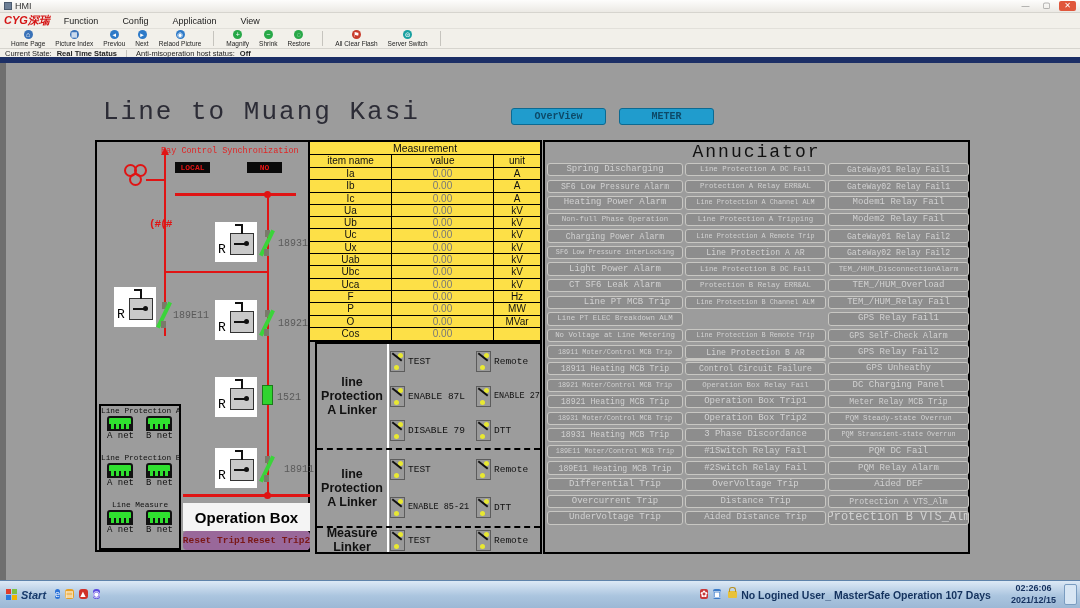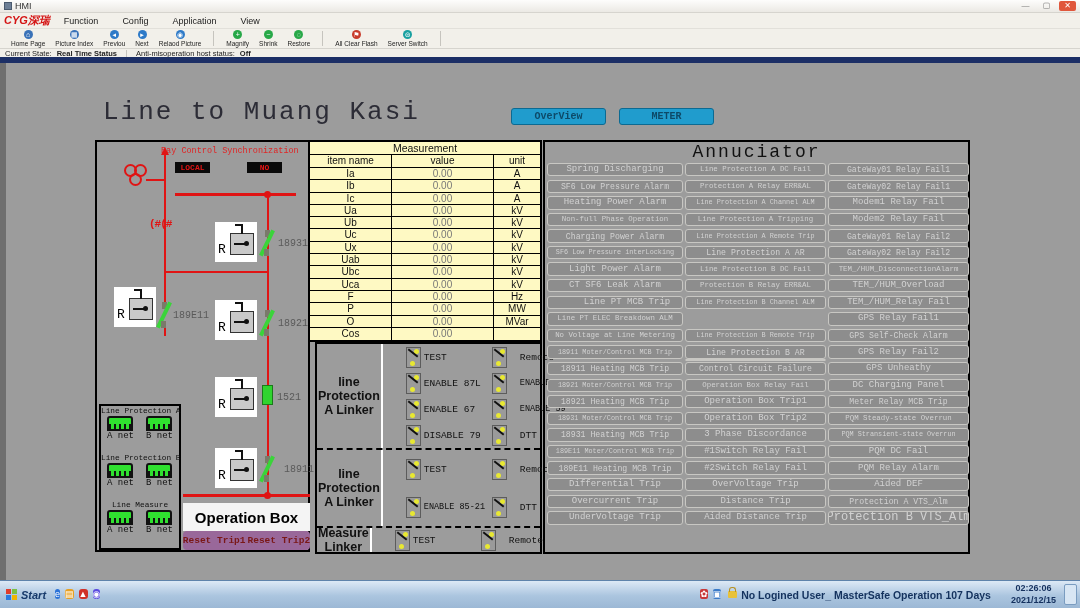--- a/index.html
+++ b/index.html
@@ -67,42 +67,42 @@
   .port{display:flex;flex-direction:column;align-items:center;}
   .rj{width:26px;height:15px;background:#2fe02f;border:2px solid #111;border-radius:3px 3px 0 0;position:relative;}
   .rj::after{content:"";position:absolute;left:0;right:0;bottom:0;height:5px;background:repeating-linear-gradient(90deg,#111 0 2px,#2fe02f 2px 5px);}
   .port-label{font-size:9px;color:#111;margin-top:0px;}
   #opbox{position:absolute;left:86px;top:361px;width:127px;height:28px;background:#f4f4f4;display:flex;align-items:center;justify-content:center;}
   #opbox-title{font-family:"Liberation Sans",sans-serif;font-weight:bold;font-size:15px;color:#000;white-space:nowrap;}
   #oppurple{position:absolute;left:86px;top:389px;width:127px;height:19px;background:#99689a;border-radius:4px;display:flex;align-items:center;justify-content:center;gap:2px;}
   .op-btn{font-family:"Liberation Mono",monospace;font-size:9.5px;font-weight:bold;color:#7a1818;white-space:nowrap;cursor:pointer;}
 
   
-  #meas{position:absolute;left:308px;top:77px;width:234px;border:2px solid #000;background:#fef9c3;color:#111;}
+  #meas{position:absolute;left:308px;top:77px;width:234px;border:2px solid #000;background:#fde047;color:#111;}
   .m-title{height:13px;line-height:12px;text-align:center;font-size:10.5px;border-bottom:1px solid #000;}
   .m-head{display:grid;grid-template-columns:82px 102px 46px;height:13px;line-height:12px;text-align:center;font-size:10px;border-bottom:1px solid #000;}
   .m-row{display:grid;grid-template-columns:82px 102px 46px;height:12.3px;line-height:11.3px;text-align:center;font-size:10px;border-bottom:1px solid #000;}
   .m-row:last-child{border-bottom:none;}
   .mc{border-right:1px solid #000;overflow:hidden;}
   .mc:last-child{border-right:none;}
   .m-val{color:#787878;}
 
   
   #linkerbox{position:absolute;left:315px;top:279px;width:227px;height:212px;border:2px solid #000;display:flex;flex-direction:column;}
   .lgroup{display:flex;}
   .lgroup + .lgroup{border-top:2px dashed #000;}
   .llabel{width:72px;border-right:2px solid #fff;display:flex;align-items:center;justify-content:center;text-align:center;font-weight:bold;font-size:12.5px;line-height:1.12;color:#111;padding:0 1px;}
   .lrows{flex:1;display:flex;flex-direction:column;}
-  .lrow{flex:1;display:flex;align-items:center;padding-left:23px;}
+  .lrow{flex:1;display:flex;align-items:center;padding-left:1px;}
   .sw{position:relative;width:15px;height:21px;background:#9a9a9a;border:1px solid #5c5c5c;flex:none;cursor:pointer;}
   .sw::before{content:"";position:absolute;right:1px;top:1px;width:5px;height:5px;border-radius:50%;background:#e8e832;}
   .sw::after{content:"";position:absolute;left:3px;bottom:1px;width:5px;height:5px;border-radius:50%;background:#e8e832;}
   .sw i{position:absolute;left:0px;top:4px;width:12px;height:2px;background:#111;transform:rotate(38deg);}
   .ltext{width:68px;margin-left:3px;font-family:"Liberation Mono",monospace;font-size:9.5px;color:#111;white-space:nowrap;overflow:visible;}
-  .ltext2{flex:1;margin-left:13px;font-family:"Liberation Mono",monospace;font-size:9.5px;color:#111;white-space:nowrap;overflow:hidden;}
+  .ltext2{flex:1;margin-left:3px;font-family:"Liberation Mono",monospace;font-size:9.5px;color:#111;white-space:nowrap;overflow:hidden;}
 
   
   #annun{position:absolute;left:543px;top:77px;width:427px;height:414px;border:2px solid #000;}
   #annun-title{height:20px;text-align:center;font-family:"Liberation Mono",monospace;font-size:18px;letter-spacing:2px;color:#111;line-height:20px;}
   #annun-grid{display:grid;grid-auto-flow:column;grid-template-rows:repeat(22,13.4px);grid-template-columns:136px 141px 141px;column-gap:2px;row-gap:3.2px;padding:1px 2px;}
   .ann-btn{background:#8d8d8d;border:1px solid #c8c7c3;border-radius:3px;color:#d2d2d2;font-family:"Liberation Mono",monospace;text-align:center;line-height:11px;white-space:nowrap;overflow:hidden;display:flex;align-items:center;justify-content:center;cursor:pointer;}
 
   
   #taskbar{position:absolute;top:580px;left:0;right:0;height:28px;background:linear-gradient(#dde9f6,#abc5df 55%,#9cb8d5);border-top:1px solid #5f83ab;display:flex;align-items:center;font-size:10px;}
   #start{display:flex;align-items:center;gap:4px;padding:0 9px 0 6px;height:100%;cursor:pointer;}
@@ -417,30 +417,20 @@
           </div>
           <div class="lrow" data-name="linker-row">
             <span class="sw" data-name="linker-switch-icon">
               <i></i>
             </span>
             <span class="ltext" data-name="linker-position-label">ENABLE 87L</span>
             <span class="sw" data-name="linker-switch-icon">
               <i></i>
             </span>
             <span class="ltext2" data-name="linker-position-label" style="font-size: 8.5px;">ENABLE 27</span>
-          </div>
-          <div class="lrow" data-name="linker-row">
-            <span class="sw" data-name="linker-switch-icon">
-              <i></i>
-            </span>
-            <span class="ltext" data-name="linker-position-label">ENABLE 67</span>
-            <span class="sw" data-name="linker-switch-icon">
-              <i></i>
-            </span>
-            <span class="ltext2" data-name="linker-position-label" style="font-size: 8.5px;">ENABLE 59</span>
           </div>
           <div class="lrow" data-name="linker-row">
             <span class="sw" data-name="linker-switch-icon">
               <i></i>
             </span>
             <span class="ltext" data-name="linker-position-label">DISABLE 79</span>
             <span class="sw" data-name="linker-switch-icon">
               <i></i>
             </span>
             <span class="ltext2" data-name="linker-position-label">DTT</span>

